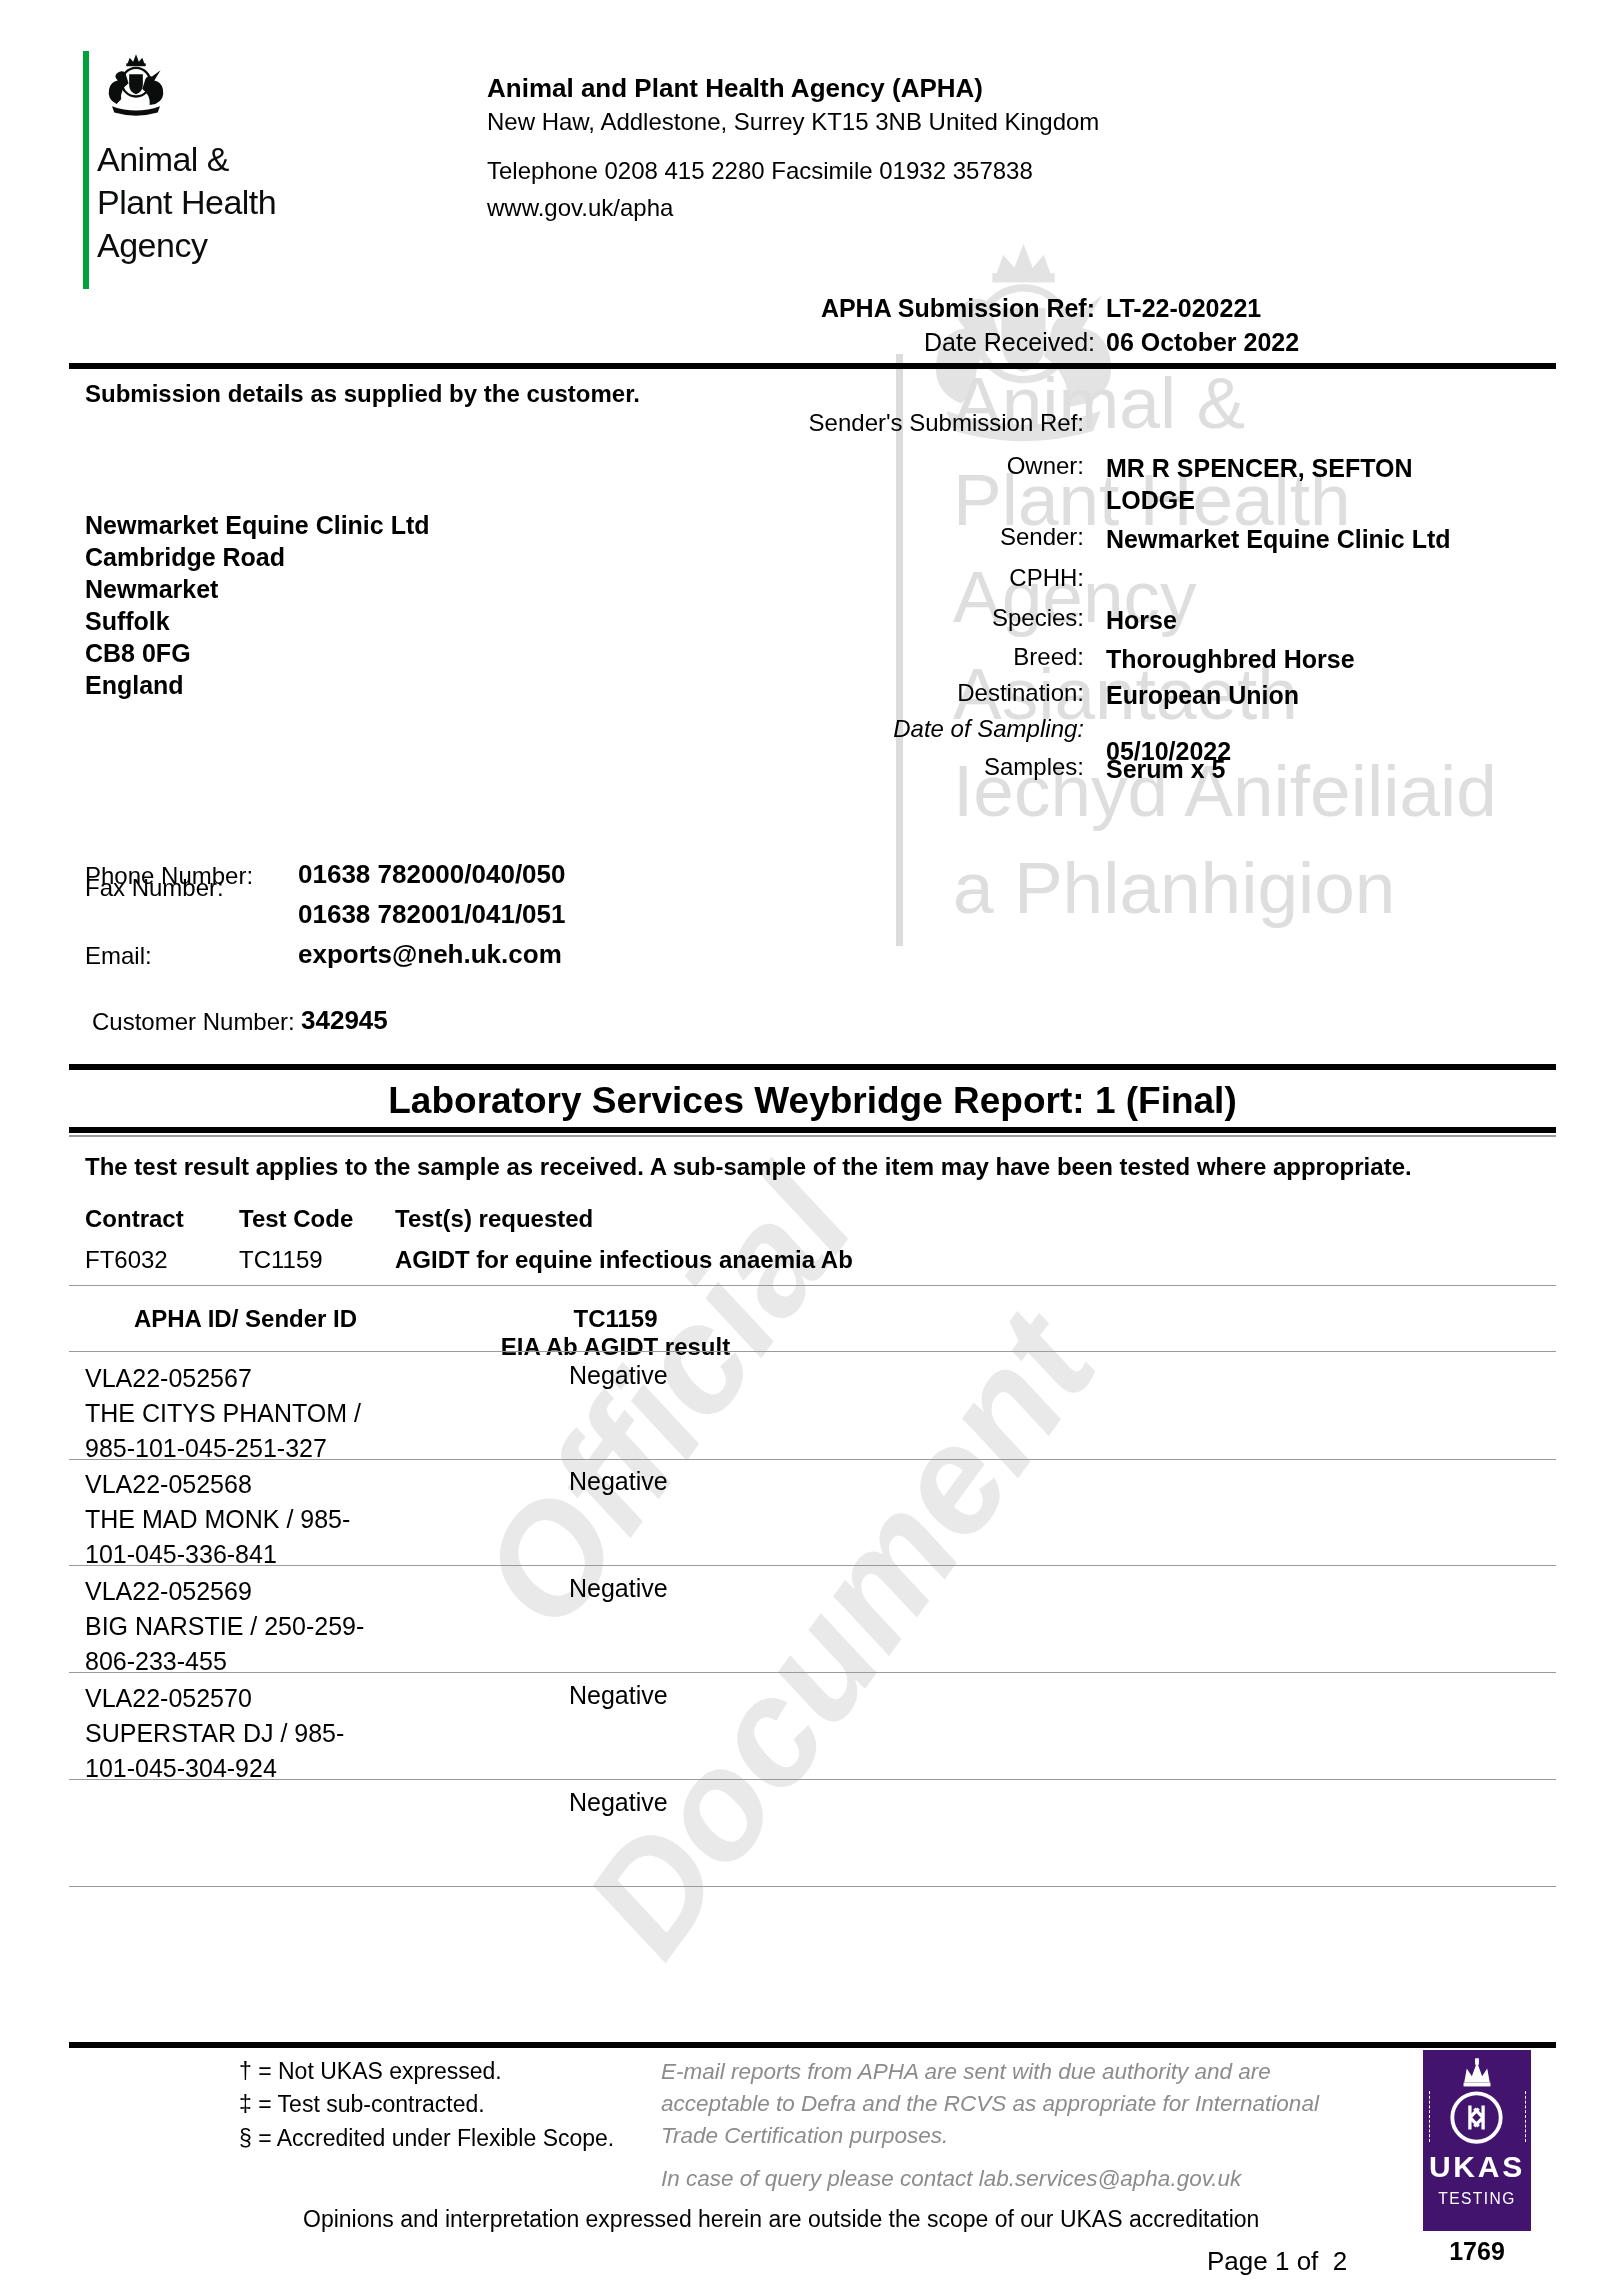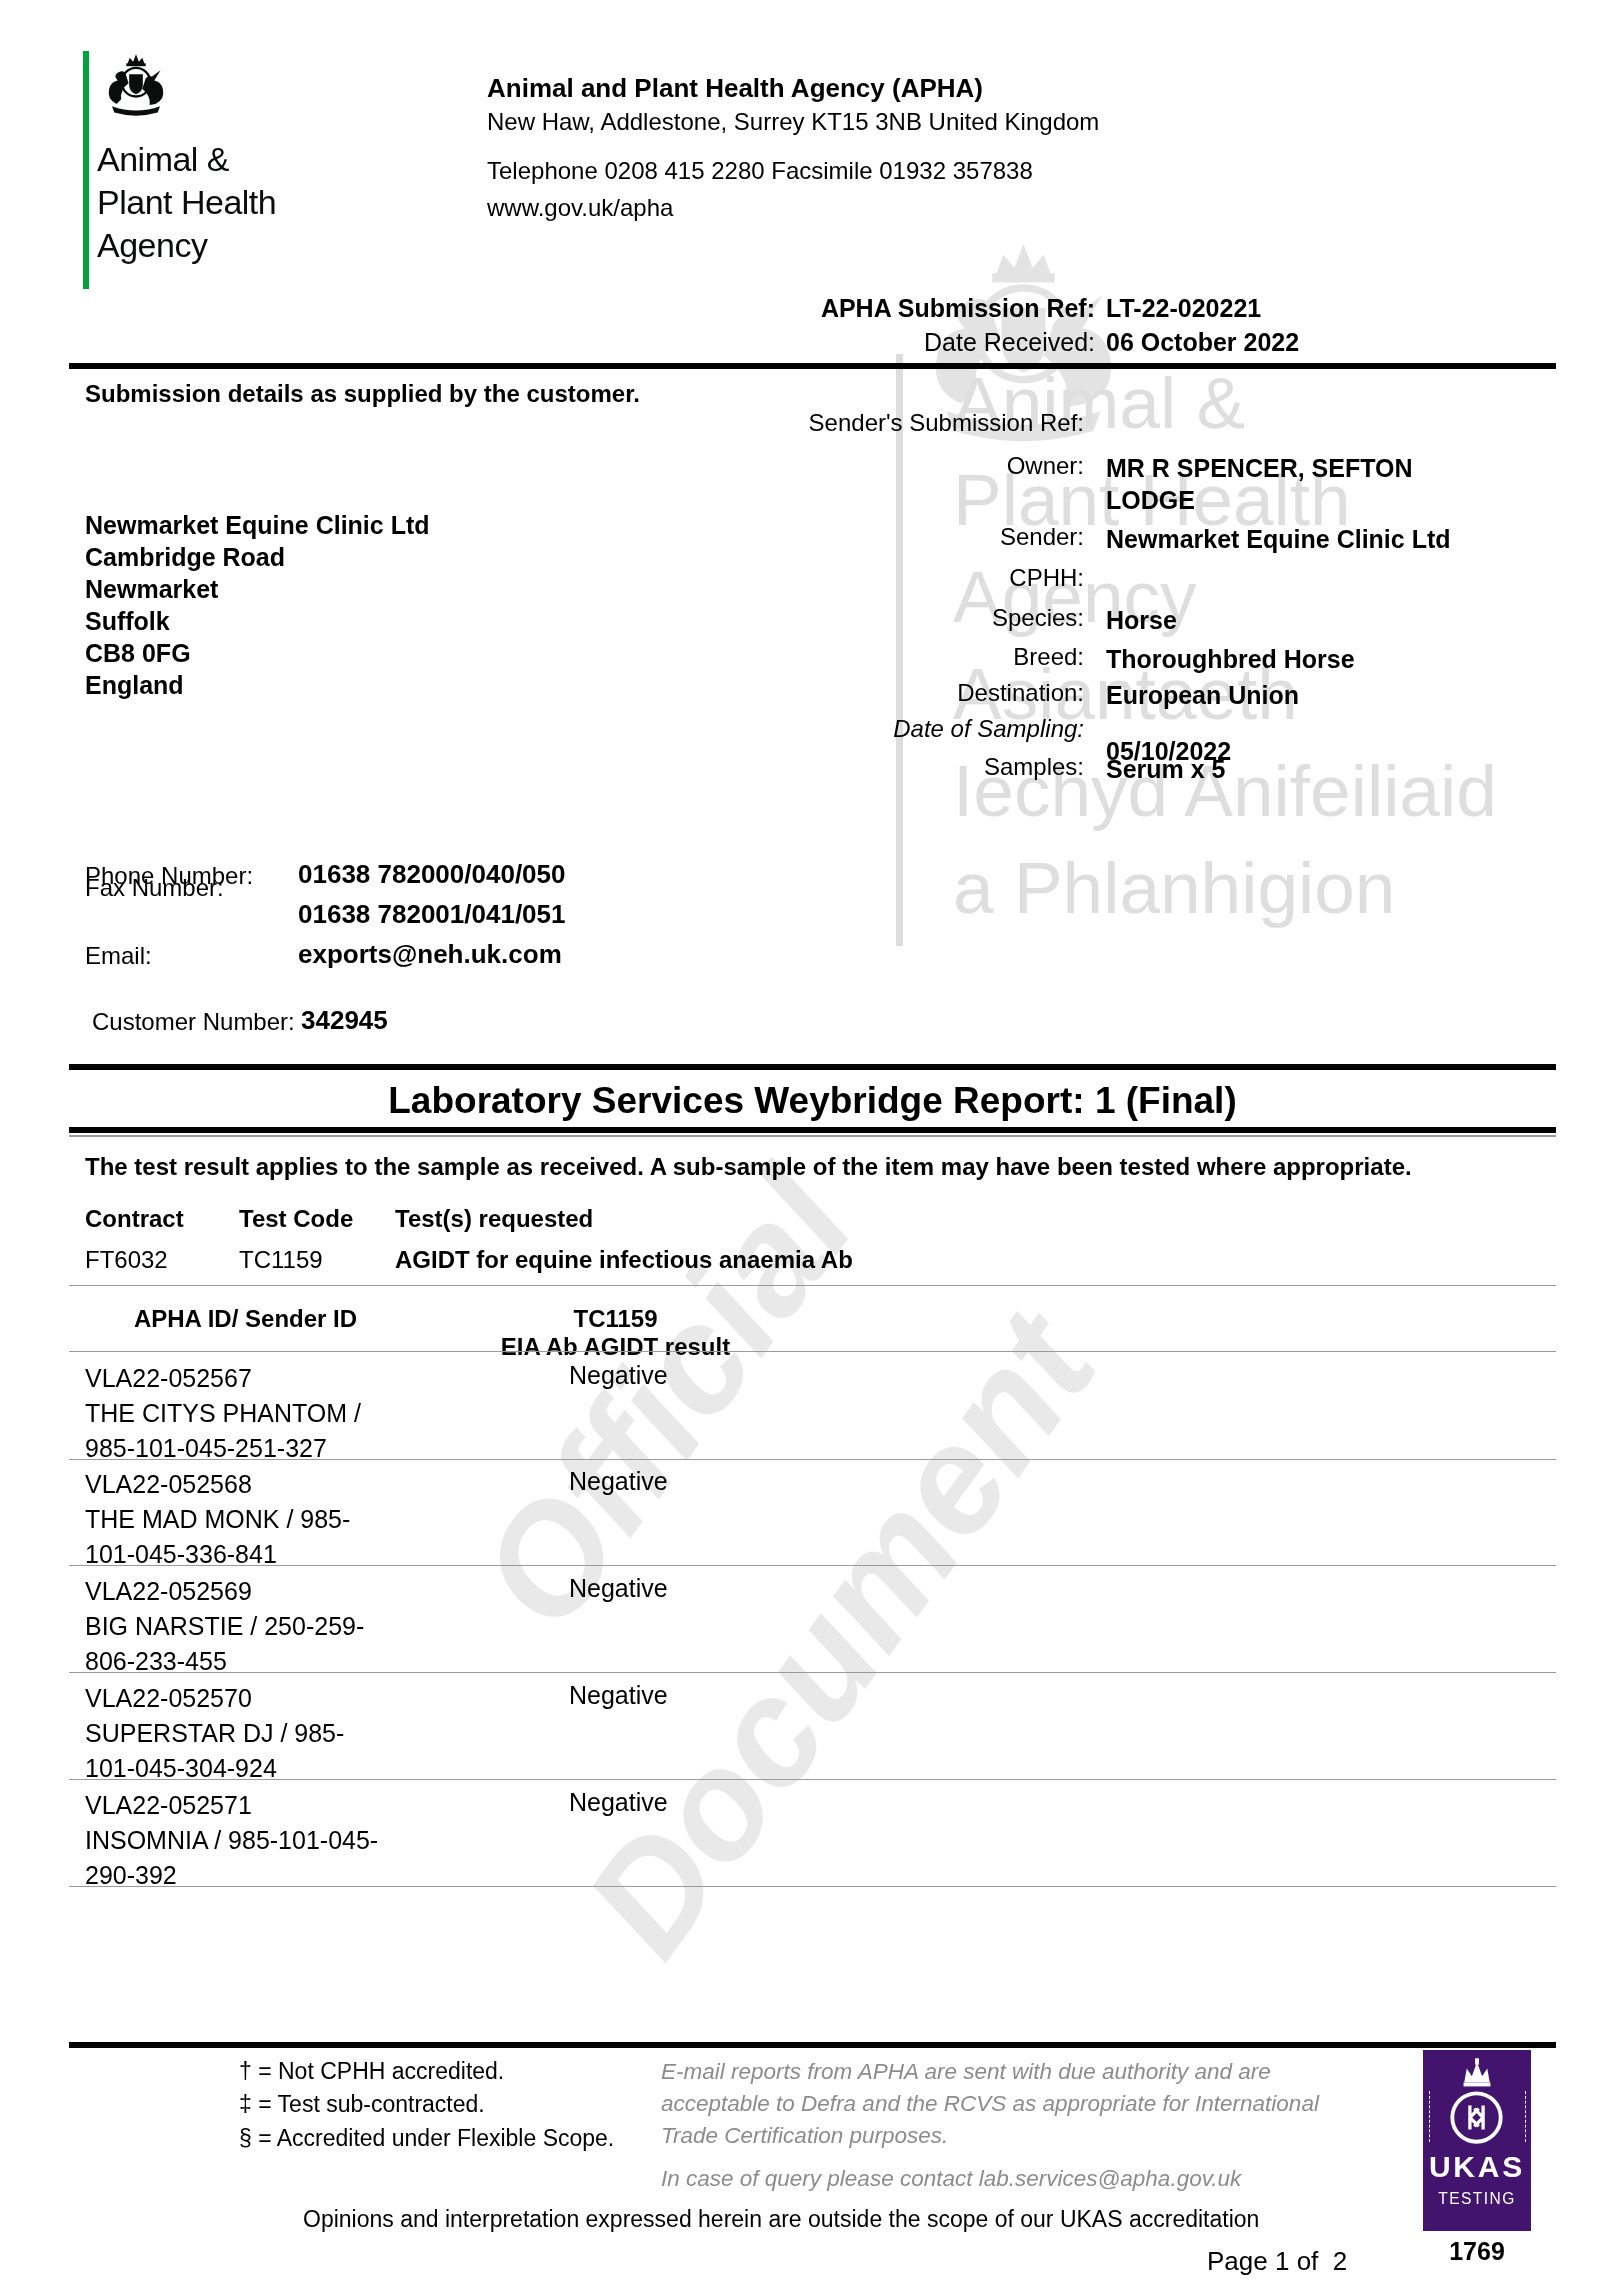--- a/index.html
+++ b/index.html
@@ -187,31 +187,26 @@
         </div>
         <div class="abs result-row" style="top: 1672px; border-top: none;">
           <div class="rr-c1">
             <div>VLA22-052570</div>
             <div>SUPERSTAR DJ / 985-</div>
             <div>101-045-304-924</div>
           </div>
           <div class="rr-c2">Negative</div>
         </div>
         <div class="abs result-row" style="top: 1779px; border-top: none;">
-          <div class="rr-c1">
-            <div>VLA22-052571</div>
-            <div>INSOMNIA / 985-101-045-</div>
-            <div>290-392</div>
-          </div>
           <div class="rr-c2">Negative</div>
         </div>
       </div>
 
     <div class="abs rule" style="top:2042px;height:5.5px;"></div>
-    <div class="abs fn" style="top:2058px;">† = Not CPHH accredited.</div>
+    <div class="abs fn" style="top:2058px;">† = Not UKAS expressed.</div>
     <div class="abs fn" style="top:2091px;">‡ = Test sub-contracted.</div>
     <div class="abs fn" style="top:2125px;">§ = Accredited under Flexible Scope.</div>
 
     <div class="abs gray-it" style="top:2056px;">
       <div>E-mail reports from APHA are sent with due authority and are</div>
       <div>acceptable to Defra and the RCVS as appropriate for International</div>
       <div>Trade Certification purposes.</div>
     </div>
     <div class="abs gray-it" style="top:2163px;">In case of query please contact lab.services@apha.gov.uk</div>
 

